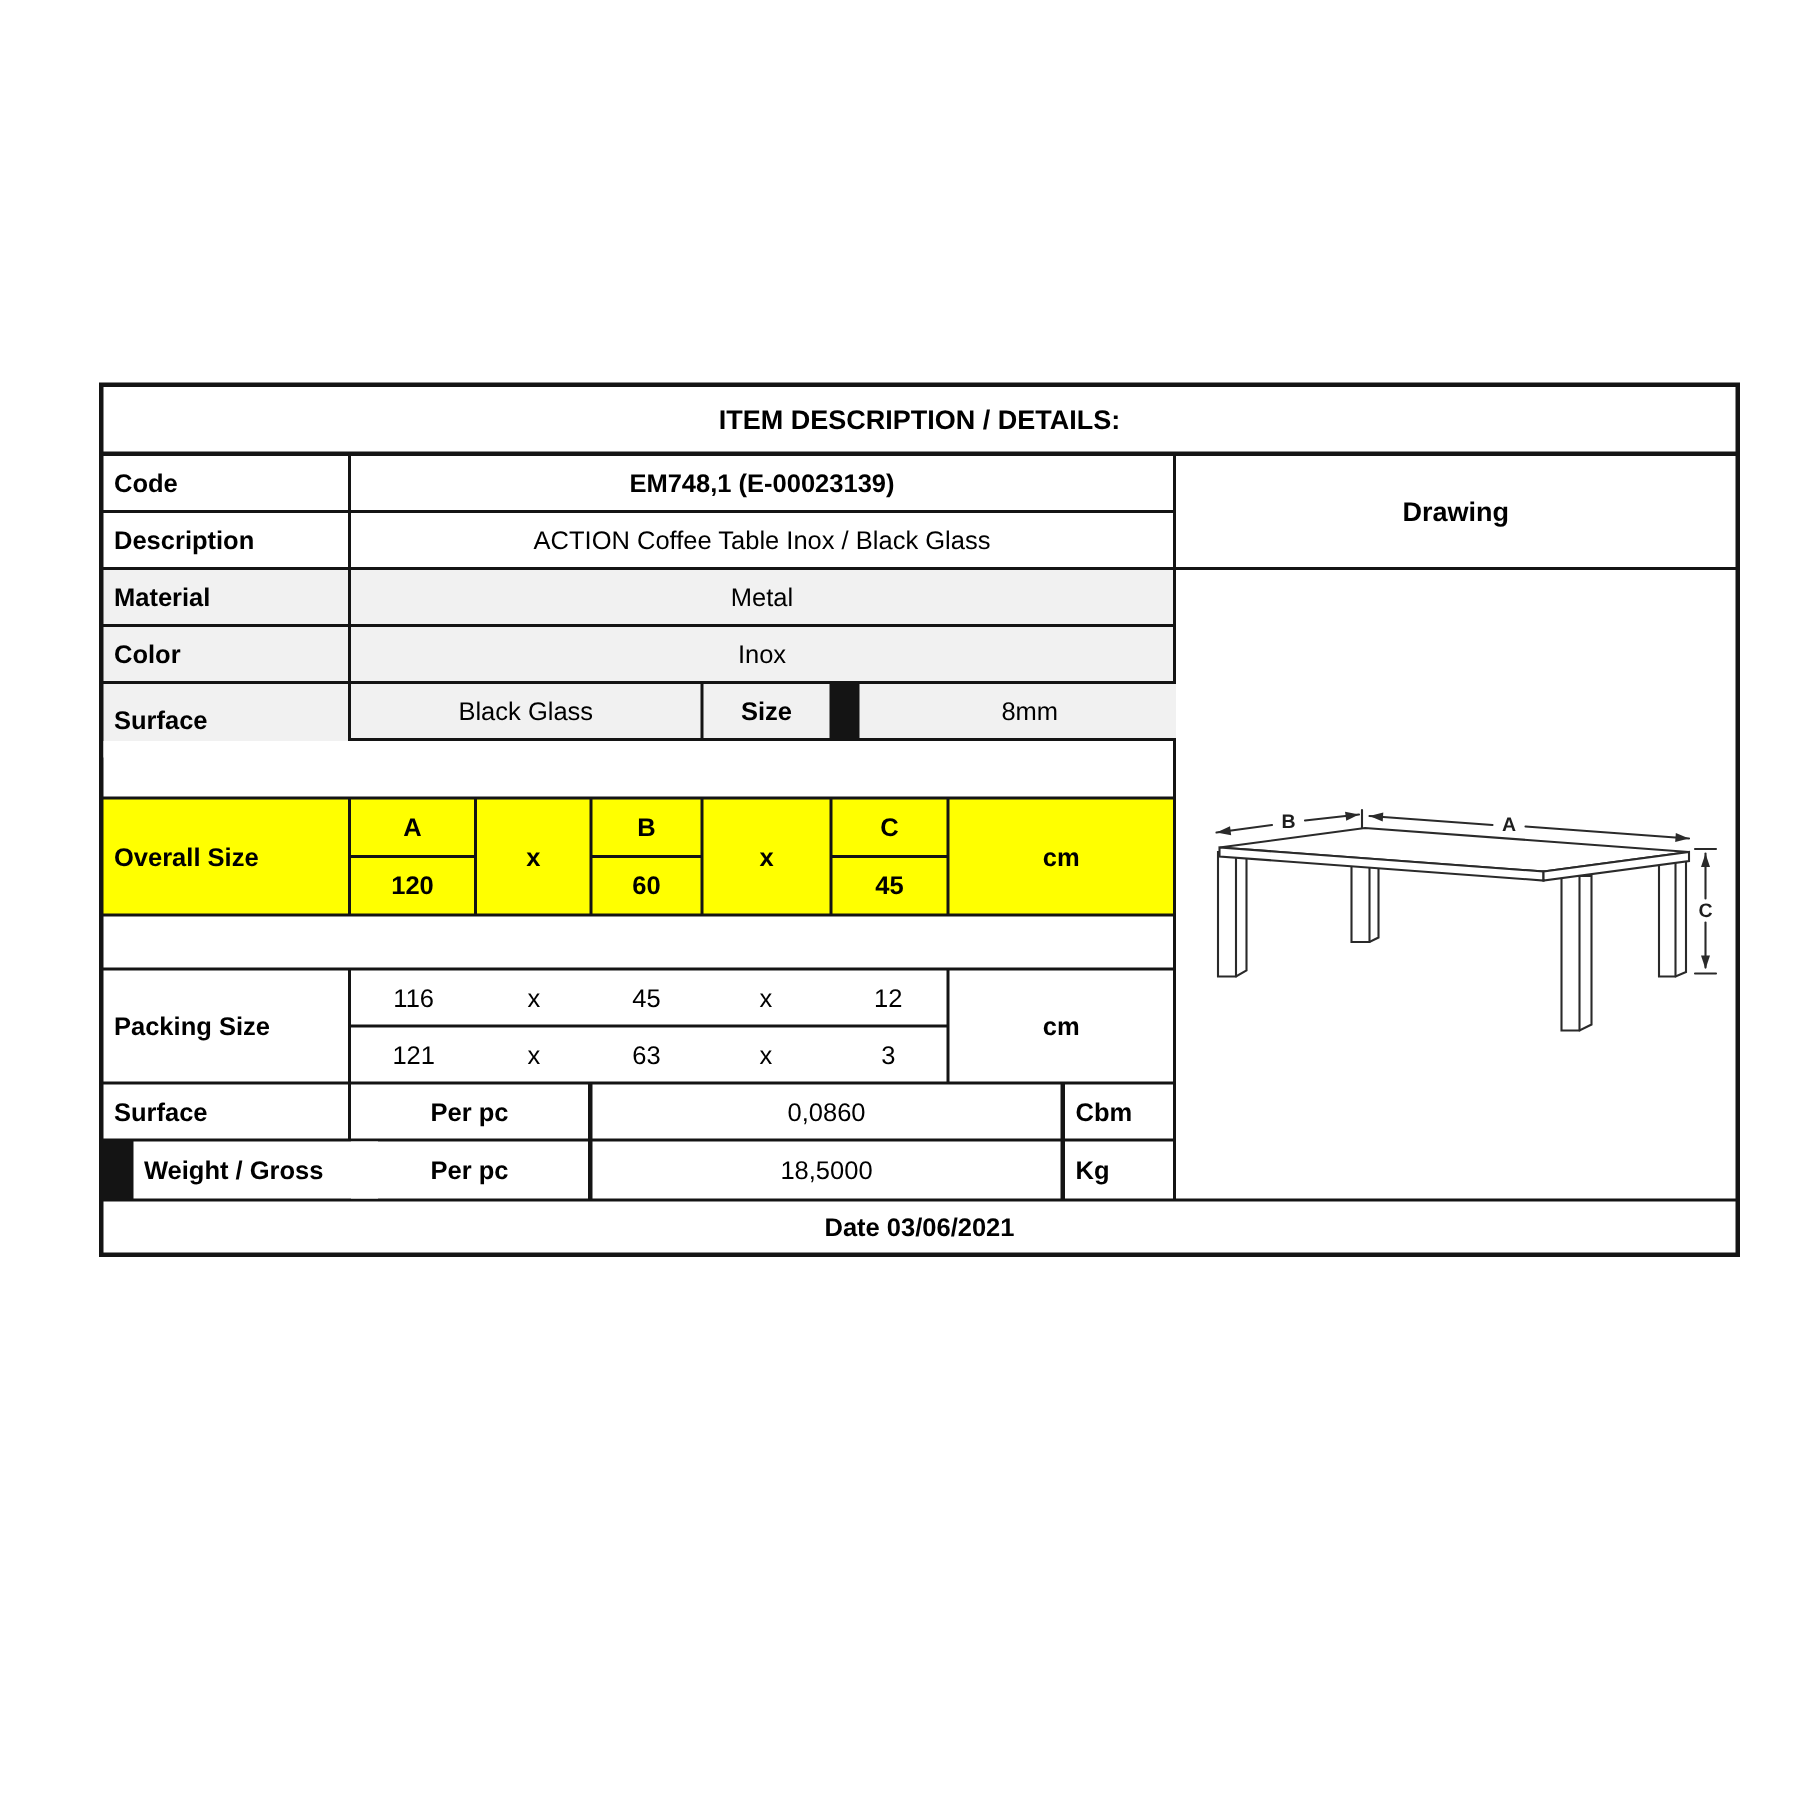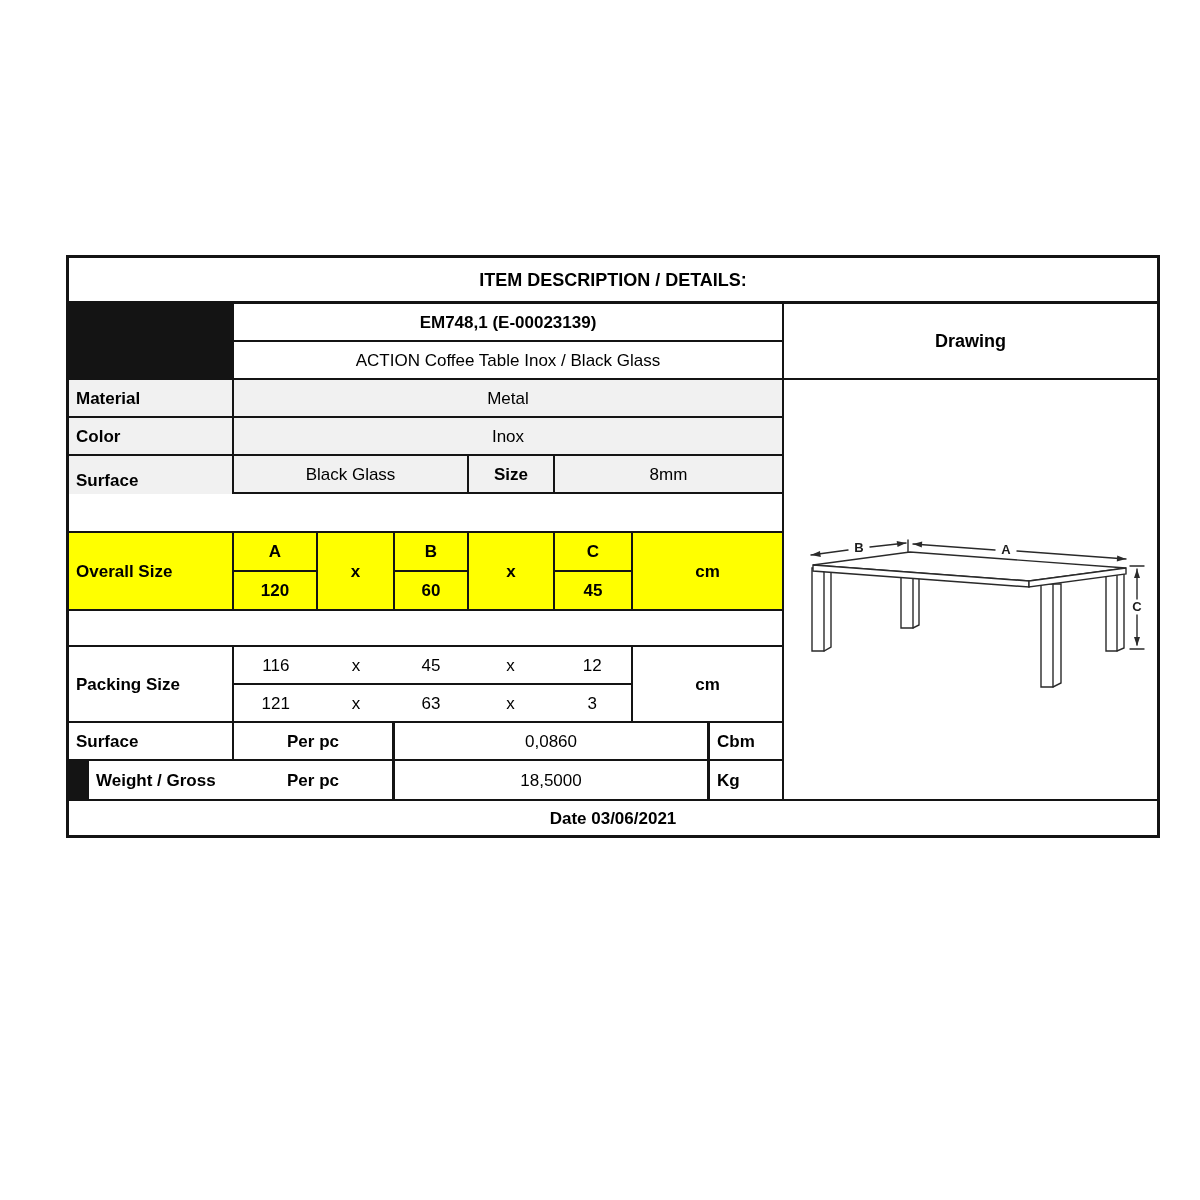--- a/index.html
+++ b/index.html
@@ -30,34 +30,36 @@
   svg text{font-family:"Liberation Sans","DejaVu Sans",sans-serif;}
 </style>
 </head>
 <body>
 
 <div class="sheet">
   <div class="grid">
 
     <div class="cell c b" style="left:3px;top:3px;width:1088px;height:43px;font-size:18px;">ITEM DESCRIPTION / DETAILS:</div>
 
+    <div class="cell l b" style="left:3px;top:49px;width:163px;height:36px;">Code</div>
     <div class="cell c b" style="left:168px;top:49px;width:548px;height:36px;">EM748,1 (E-00023139)</div>
 
+    <div class="cell l b" style="left:3px;top:87px;width:163px;height:36px;">Description</div>
     <div class="cell c" style="left:168px;top:87px;width:548px;height:36px;">ACTION Coffee Table Inox / Black Glass</div>
 
     <div class="cell l b shade" style="left:3px;top:125px;width:163px;height:36px;">Material</div>
     <div class="cell c shade" style="left:168px;top:125px;width:548px;height:36px;">Metal</div>
 
     <div class="cell l b shade" style="left:3px;top:163px;width:163px;height:36px;">Color</div>
     <div class="cell c shade" style="left:168px;top:163px;width:548px;height:36px;">Inox</div>
 
     <div class="cell l b shade" style="left:3px;top:201px;width:163px;height:49px;">Surface</div>
     <div class="cell c shade" style="left:168px;top:201px;width:233px;height:36px;">Black Glass</div>
     <div class="cell c b shade" style="left:403px;top:201px;width:84px;height:36px;">Size</div>
-    <div class="cell c shade" style="left:489px;top:201px;width:227px;height:36px;">8mm</div>
+    <div class="cell c shade" style="left:507px;top:201px;width:227px;height:36px;">8mm</div>
 
     <div class="cell" style="left:3px;top:239px;width:713px;height:37px;"></div>
 
     <div class="cell l b yellow" style="left:3px;top:278px;width:163px;height:76px;">Overall Size</div>
     <div class="cell c b yellow" style="left:168px;top:278px;width:82px;height:37px;">A</div>
     <div class="cell c b yellow" style="left:168px;top:317px;width:82px;height:37px;">120</div>
     <div class="cell c b yellow" style="left:252px;top:278px;width:75px;height:76px;">x</div>
     <div class="cell c b yellow" style="left:329px;top:278px;width:72px;height:37px;">B</div>
     <div class="cell c b yellow" style="left:329px;top:317px;width:72px;height:37px;">60</div>
     <div class="cell c b yellow" style="left:403px;top:278px;width:84px;height:76px;">x</div>

